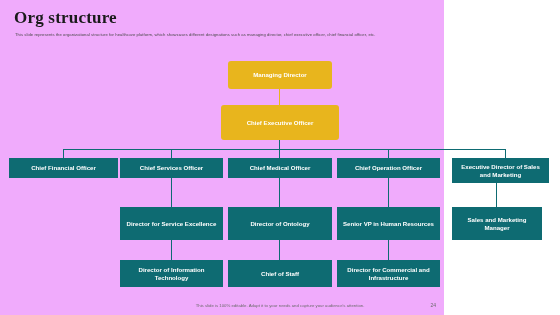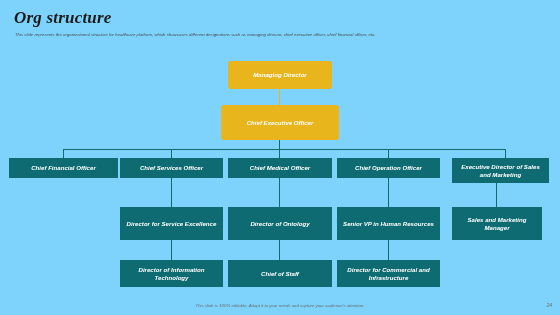--- a/index.html
+++ b/index.html
@@ -9,24 +9,23 @@
   body {
     width: 560px;
     height: 315px;
     background: #ffffff;
     font-family: "Liberation Sans", sans-serif;
     overflow: hidden;
     position: relative;
   }
   #slide {
     position: relative;
-    width: 560px;
+    width: 444px;
     height: 315px;
-    background: #7dd3fc;
-    font-style: italic;
+    background: #f0abfc;
   }
   #title {
     position: absolute;
     left: 14px;
     top: 8px;
     font-family: "Liberation Serif", serif;
     font-size: 17px;
     font-weight: bold;
     color: #1a1a1a;
     letter-spacing: 0.2px;

